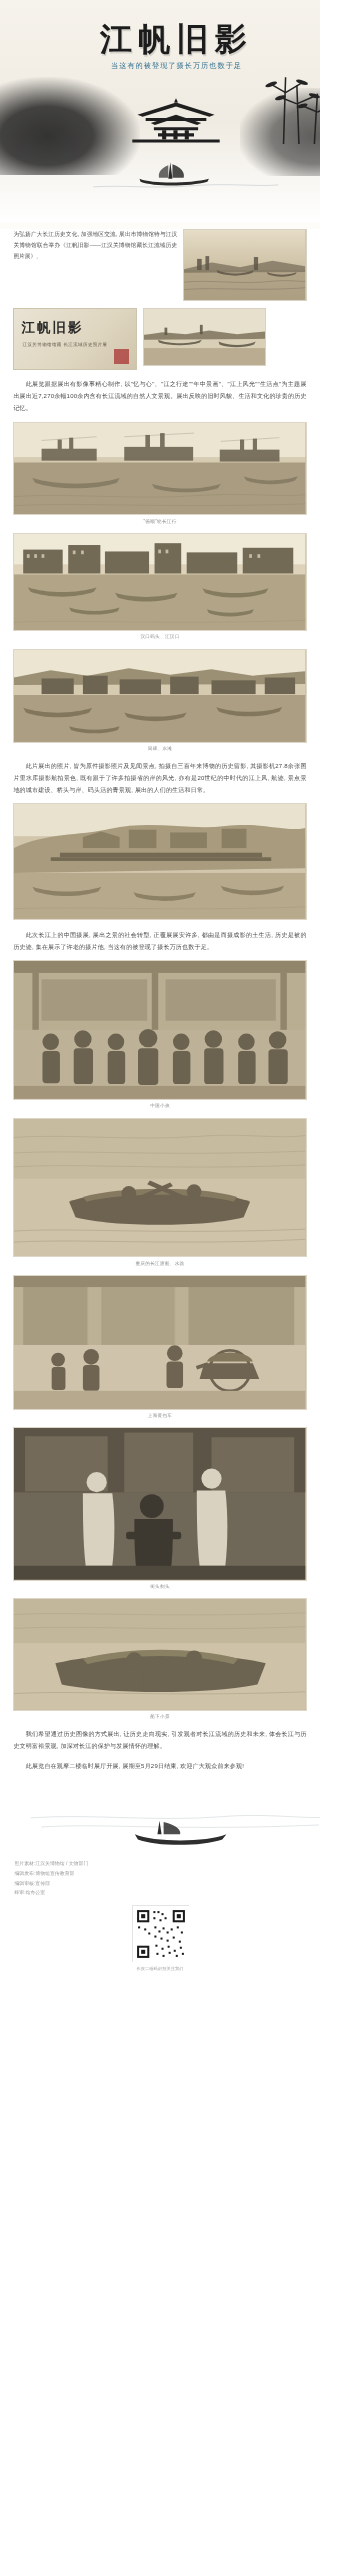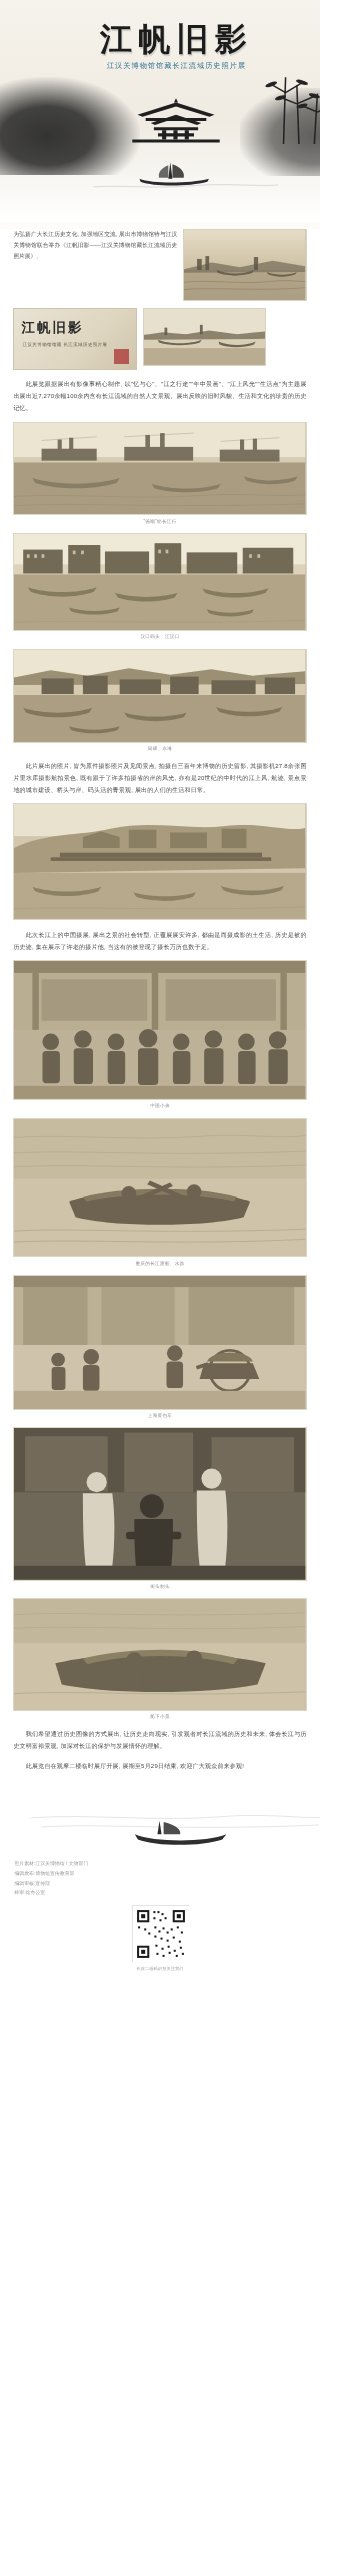--- a/index.html
+++ b/index.html
@@ -216,21 +216,21 @@
 </head>
 <body>
 
 <div class="page">
 
   <div class="banner">
     <div class="ink-left"></div>
     <div class="ink-right"></div>
 
     <div class="banner-title">江帆旧影</div>
-    <div class="banner-sub">江汉关博物馆馆藏长江流域历史照片展</div>
+    <div class="banner-sub">当这有的被登现了摄长万历也数于足</div>
 
     <svg class="pagoda" viewBox="0 0 210 120">
       <g fill="#1f1f1f">
         <path d="M30 46 L105 22 L180 46 L170 50 L105 30 L40 50 Z"></path>
         <path d="M46 52 L164 52 L164 58 L46 58 Z"></path>
         <path d="M56 62 L105 46 L154 62 L146 66 L105 52 L64 66 Z"></path>
         <path d="M62 70 L148 70 L148 76 L62 76 Z"></path>
         <path d="M70 82 L140 82 L140 88 L70 88 Z"></path>
         <path d="M20 94 L190 94 L190 100 L20 100 Z"></path>
         <rect x="78" y="76" width="8" height="18"></rect>

